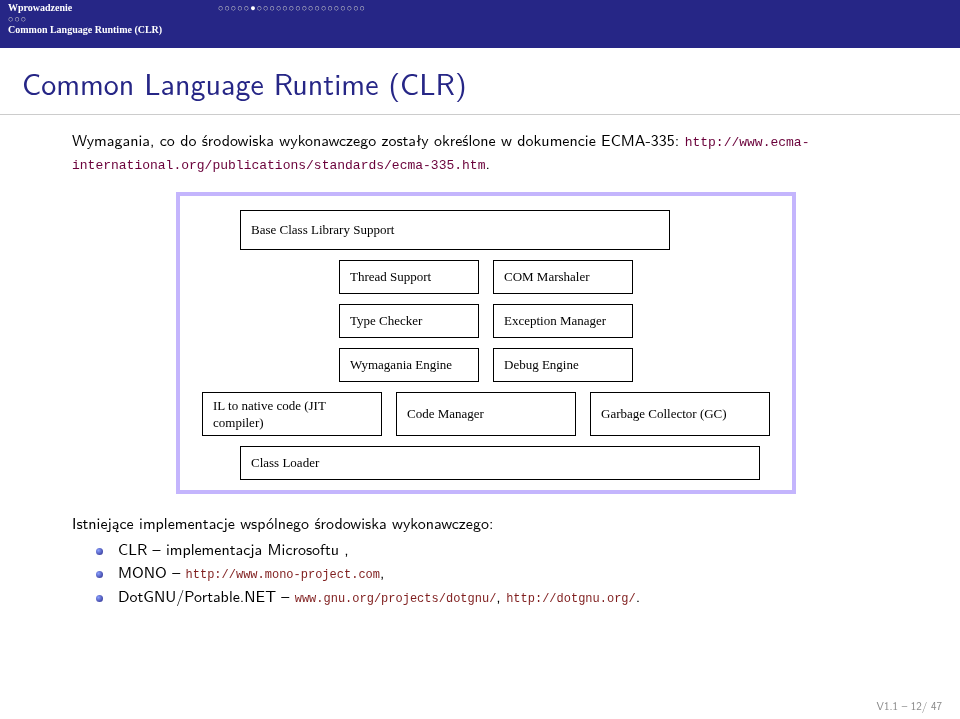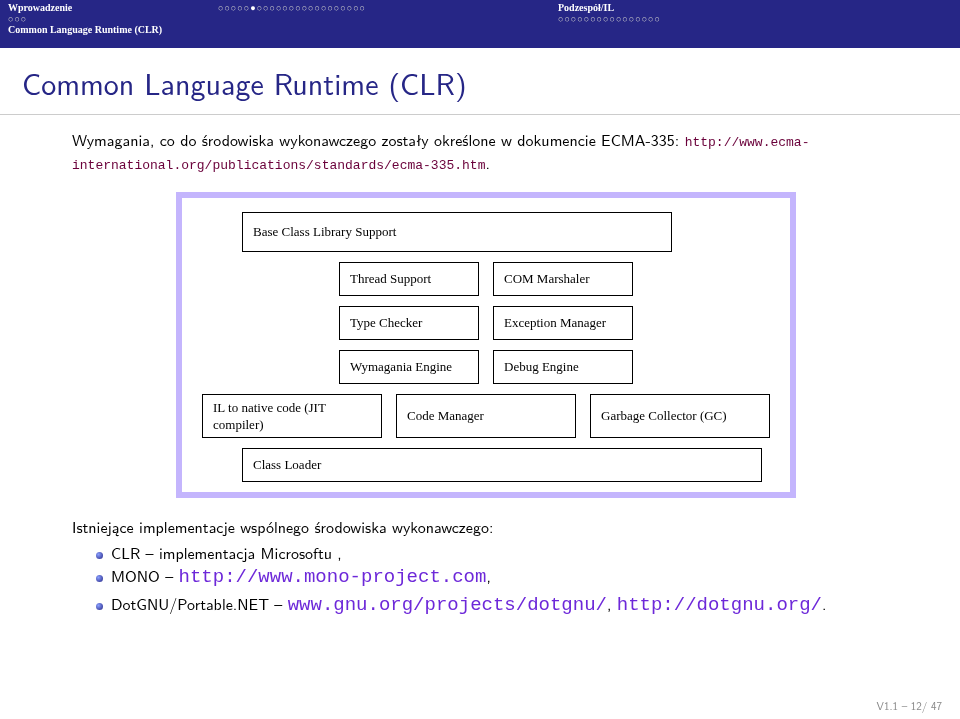--- a/index.html
+++ b/index.html
@@ -43,25 +43,25 @@
     border-bottom: 1px solid #ccc;
     font-family: "Latin Modern Sans", Helvetica, Arial, sans-serif;
   }
   .content {
     padding: 14px 60px 0 72px;
     font-size: 16px;
     line-height: 1.35;
     font-family: "Latin Modern Sans", Helvetica, Arial, sans-serif;
   }
   .tt { font-family: "Courier New", monospace; color: #6a003a; font-size: 13px; }
-  .ttbig { font-family: "Courier New", monospace; color: #6d28d9; font-size: 19px; }
+  .ttbig { font-family: "Courier New", monospace; color: #7f1d1d; font-size: 12px; }
   .diagram-wrap {
     margin: 18px auto 18px auto;
     width: 620px;
-    border: 6px solid #c4b5fd;
+    border: 4px solid #c4b5fd;
     background: #fff;
     padding: 14px 14px 10px 14px;
     font-family: "Latin Modern", Georgia, serif;
     font-size: 13px;
   }
   .dcell {
     border: 1px solid #000;
     background: #fff;
     padding: 6px 10px;
     display: flex;
@@ -70,21 +70,21 @@
   }
   .drow { display: flex; justify-content: center; gap: 14px; margin-top: 10px; }
   .dcell.bcl { width: 430px; margin-left: 46px; height: 40px; }
   .dcell.md { width: 140px; height: 34px; }
   .dcell.lg { width: 180px; height: 44px; }
   .dcell.xl { width: 520px; margin-left: 46px; height: 34px; }
   .bullet-list { margin-top: 4px; }
   .bullet-item {
     display: flex;
     align-items: baseline;
-    gap: 8px;
+    gap: 15px;
     margin: 2px 0 2px 24px;
     text-align: center;
   }
   .bul {
     width: 7px; height: 7px; border-radius: 50%;
     background: radial-gradient(circle at 35% 35%, #8aa0ff, #262686);
     flex-shrink: 0;
     margin-top: 6px;
   }
   .footer {
@@ -100,24 +100,20 @@
 <body>
 
 <div class="header">
   <div class="nav-row">
     <div class="nav-item n0">
       <span class="nav-label">Wprowadzenie</span>
       <span class="dots">○○○</span>
     </div>
     <div class="nav-item n1">
       <span class="dots"><span>○○○○○</span><span class="cur">●</span><span>○○○○○○○○○○○○○○○○○</span></span>
-    </div>
-    <div class="nav-item n2">
-      <span class="nav-label">Podzespół/IL</span>
-      <span class="dots">○○○○○○○○○○○○○○○○</span>
     </div>
   </div>
   <div class="sub-row">Common Language Runtime (CLR)</div>
 </div>
 
 <div class="title-bar">Common Language Runtime (CLR)</div>
 
 <div class="content">
   <p>
     <span>Wymagania, co do środowiska wykonawczego zostały określone w dokumencie ECMA-335: </span><span class="tt">http://www.ecma-international.org/publications/standards/ecma-335.htm</span><span>.</span>

